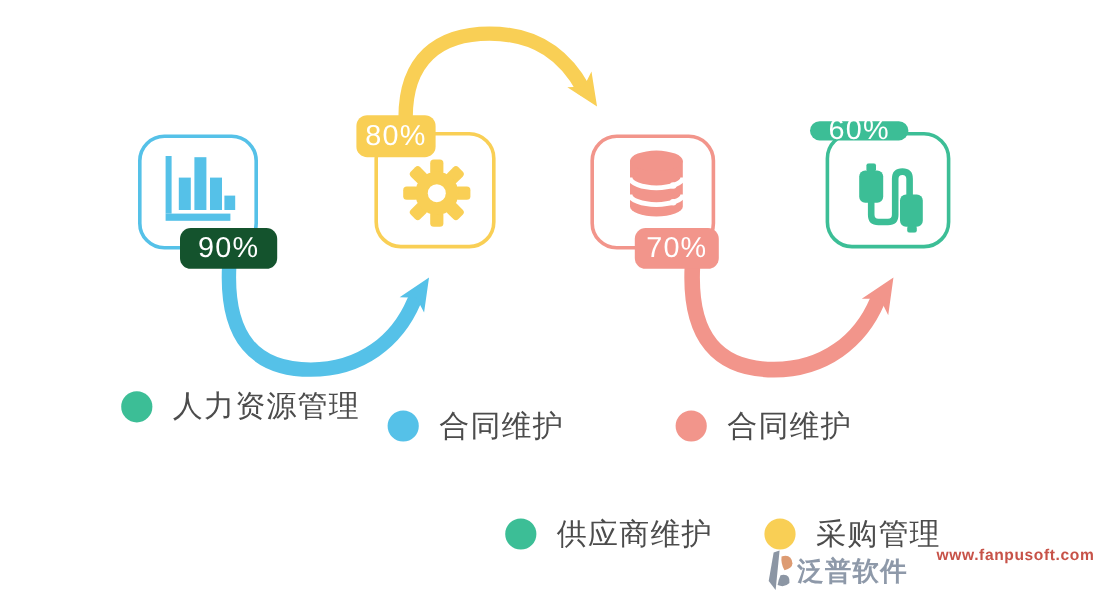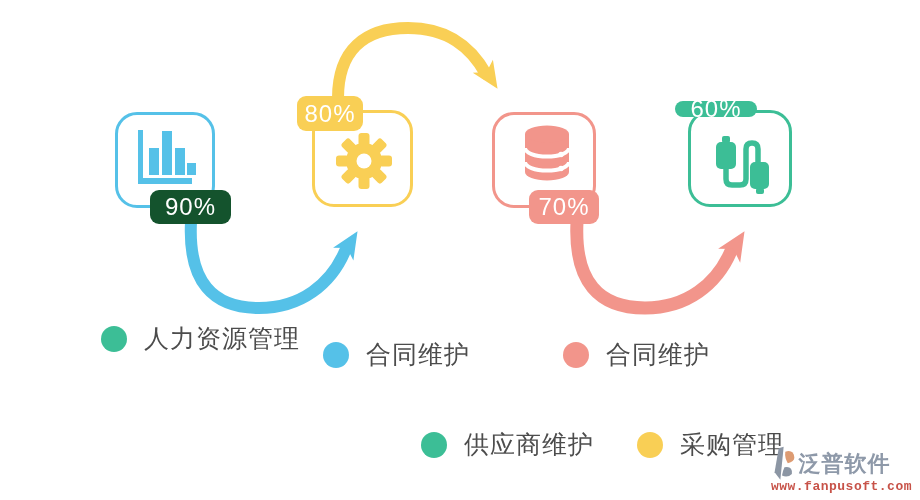--- a/index.html
+++ b/index.html
@@ -27,21 +27,21 @@
   
   .legend-item{position:absolute;display:flex;align-items:center;gap:17px;}
   .dot{width:26px;height:26px;border-radius:50%;flex:0 0 auto;}
   .legend-label{font-size:25px;color:#4C4C4C;letter-spacing:1px;white-space:nowrap;}
   .dot-green{background:#3CBE96;} .dot-blue{background:#55C1E8;}
   .dot-salmon{background:#F2958B;} .dot-yellow{background:#F9CF55;}
   .li-1{left:101px;top:322px;} .li-2{left:323px;top:338px;} .li-3{left:563px;top:338px;}
   .li-4{left:196px;top:428px;} .li-5{left:421px;top:428px;} .li-6{left:637px;top:428px;}
 
   
-  .watermark{position:absolute;right:8px;bottom:6px;display:flex;flex-direction:column;align-items:center;font-family:Liberation Mono, monospace;}
+  .watermark{position:absolute;right:8px;bottom:6px;display:flex;align-items:flex-start;}
   .wm-row{display:flex;align-items:center;gap:2px;}
   .wm-title{font-size:22px;font-weight:bold;color:#8E99A9;letter-spacing:1px;}
   .wm-url{font-size:13px;font-weight:bold;color:#C75248;letter-spacing:.5px;margin-top:-3px;padding-left:24px;}
 </style>
 </head>
 <body>
 
 <div class="canvas">
 
   <svg class="arrows" viewBox="0 0 920 500">

